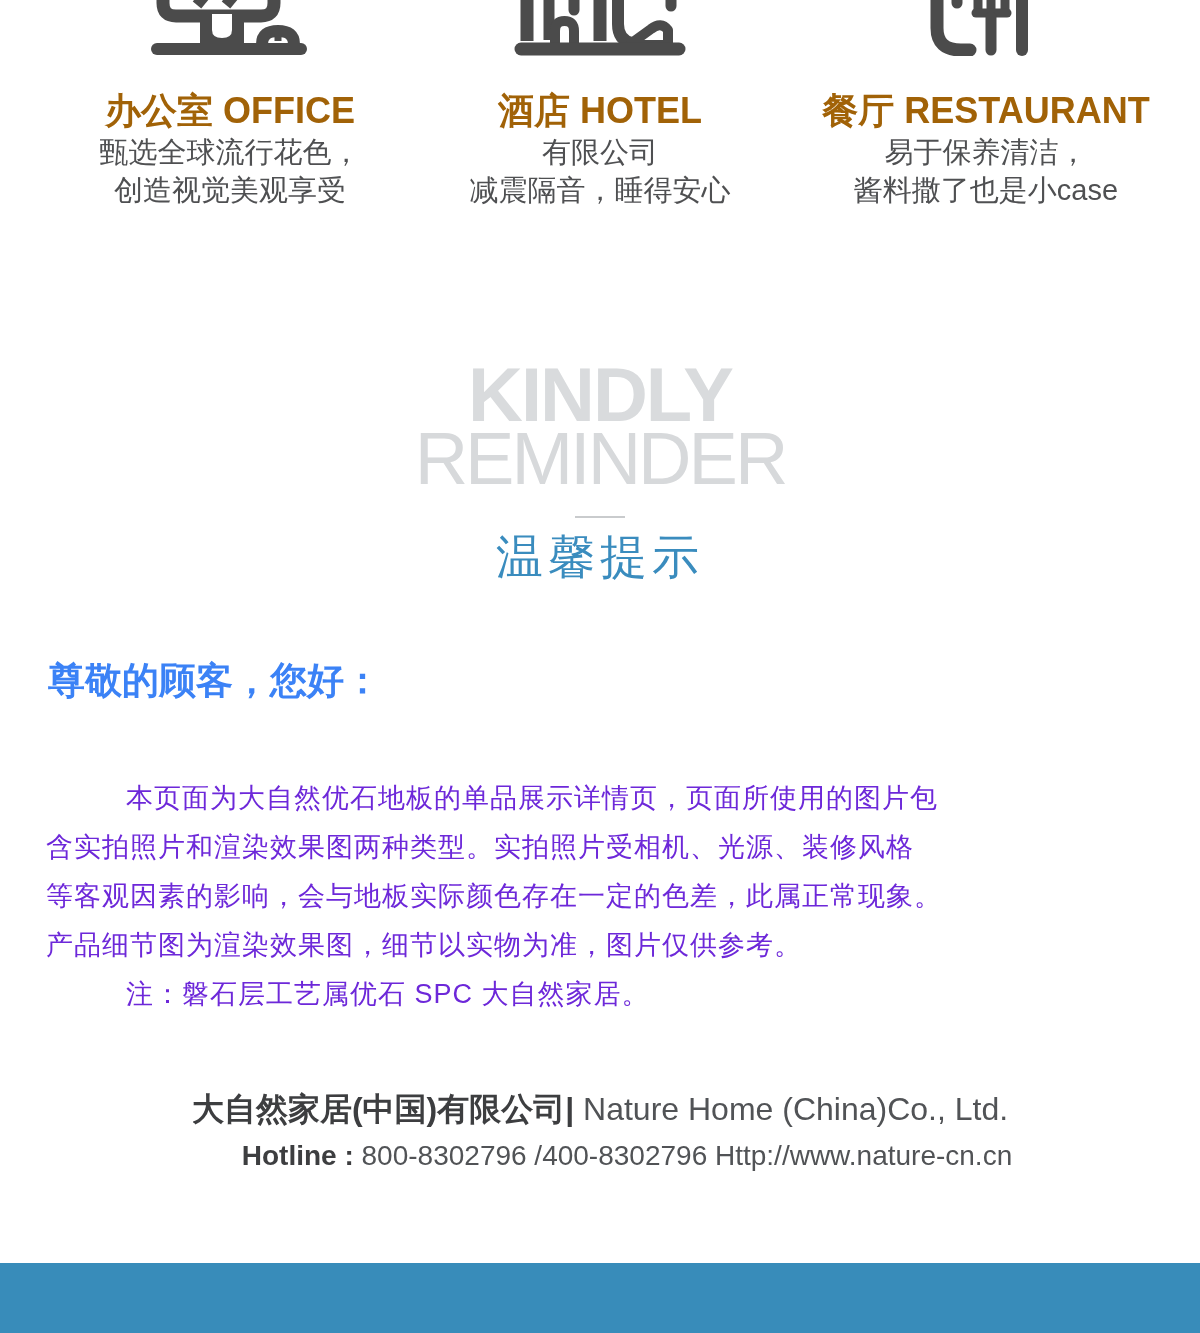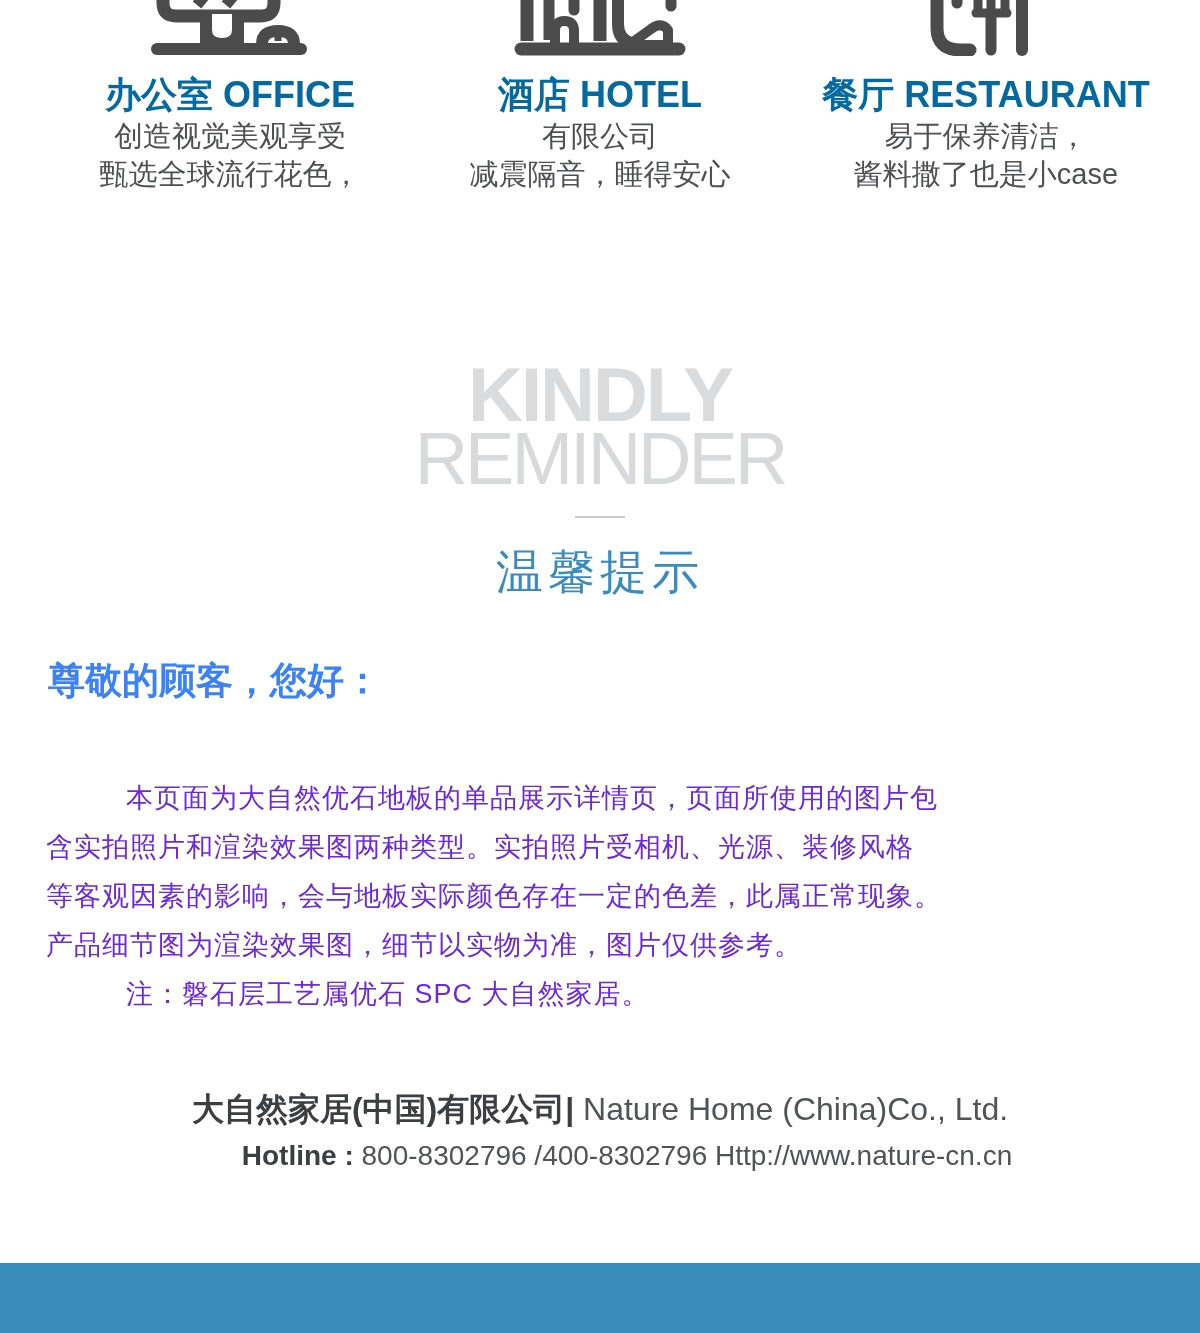--- a/index.html
+++ b/index.html
@@ -7,29 +7,29 @@
     position:relative;width:1200px;height:1333px;background:#ffffff;overflow:hidden;
     font-family:"Liberation Sans",sans-serif;
   }
   
   .feature-col{position:absolute;top:0;text-align:center;}
   .col-0{left:30px;width:400px;}
   .col-1{left:400px;width:400px;}
   .col-2{left:780px;width:412px;}
   .icon-box{height:56px;overflow:hidden;display:flex;justify-content:center;align-items:flex-end;}
   .icon-box svg{display:block;}
-  .feature-title{margin-top:20px;font-size:36px;line-height:38px;font-weight:bold;color:#0369a1;}
+  .feature-title{margin-top:36px;font-size:36px;line-height:38px;font-weight:bold;color:#a16207;}
   .feature-line{font-size:29px;line-height:38px;color:#4f5052;margin-top:0;}
   .feature-lines{margin-top:3px;}
   
   .reminder{position:absolute;top:360px;left:0;width:100%;text-align:center;}
   .kindly{font-size:76px;line-height:70px;font-weight:bold;letter-spacing:-2px;color:#d9dbdd;}
   .reminder-word{font-size:74px;line-height:62px;font-weight:normal;letter-spacing:-3px;color:#d7d9db;margin-top:-2px;}
   .reminder-divider{width:50px;height:2px;background:#c9cbcd;margin:26px auto 0 auto;}
-  .reminder-cn{margin-top:29px;font-size:47px;line-height:50px;color:#3a8cbe;letter-spacing:5px;}
+  .reminder-cn{margin-top:14px;font-size:47px;line-height:50px;color:#3a8cbe;letter-spacing:5px;}
   
   .greeting{position:absolute;top:660px;left:48px;right:48px;font-size:37px;line-height:42px;font-weight:bold;color:#3b82f6;}
   .paragraph{position:absolute;top:774px;left:46px;right:40px;font-size:27px;line-height:49px;color:#6d28d9;letter-spacing:1px;}
   .para-line{white-space:nowrap;}
   .indent{text-indent:80px;}
   
   .footer-line1{position:absolute;top:1090px;left:0;width:100%;text-align:center;font-size:32px;line-height:38px;color:#515356;}
   .footer-line1 .cn{font-weight:bold;color:#3d3e40;}
   .footer-line2{position:absolute;top:1134px;left:0;width:100%;text-align:center;font-size:28px;line-height:44px;color:#515356;padding-left:27px;}
   .footer-line2 .bold{font-weight:bold;color:#3d3e40;}
@@ -49,22 +49,22 @@
         <path d="M 76 5 L 95 -18" stroke="#4b4b4b" stroke-width="11"></path>
         <rect x="50" y="22" width="44" height="22" fill="#4b4b4b"></rect>
         <path d="M 62 14 L 62 30 Q 62 38 72 38 Q 82 38 82 30 L 82 14 Z" fill="#ffffff"></path>
         <path d="M 112 49 L 112 44 Q 112 31 128 31 Q 144 31 144 44 L 144 49" stroke="#4b4b4b" stroke-width="12" fill="none"></path>
         <path d="M 128 34 L 128 41" stroke="#4b4b4b" stroke-width="7"></path>
         <path d="M 7 49 L 151 49" stroke="#4b4b4b" stroke-width="12" stroke-linecap="round"></path>
       </svg>
     </div>
     <div class="feature-title">办公室 OFFICE</div>
     <div class="feature-lines">
+      <div class="feature-line">甄选全球流行花色，</div>
       <div class="feature-line">创造视觉美观享受</div>
-      <div class="feature-line">甄选全球流行花色，</div>
     </div>
   </div>
 
   <div class="feature-col col-1">
     <div class="icon-box">
       <svg width="172" height="56" viewBox="0 0 172 56" fill="none" xmlns="http://www.w3.org/2000/svg">
         <path d="M 13 -30 L 13 41" stroke="#4b4b4b" stroke-width="13"></path>
         <path d="M 86 -30 L 86 41" stroke="#4b4b4b" stroke-width="13"></path>
         <path d="M 35 -30 L 35 40" stroke="#4b4b4b" stroke-width="11"></path>
         <path d="M 60 -30 L 60 10" stroke="#4b4b4b" stroke-width="11" stroke-linecap="round"></path>

